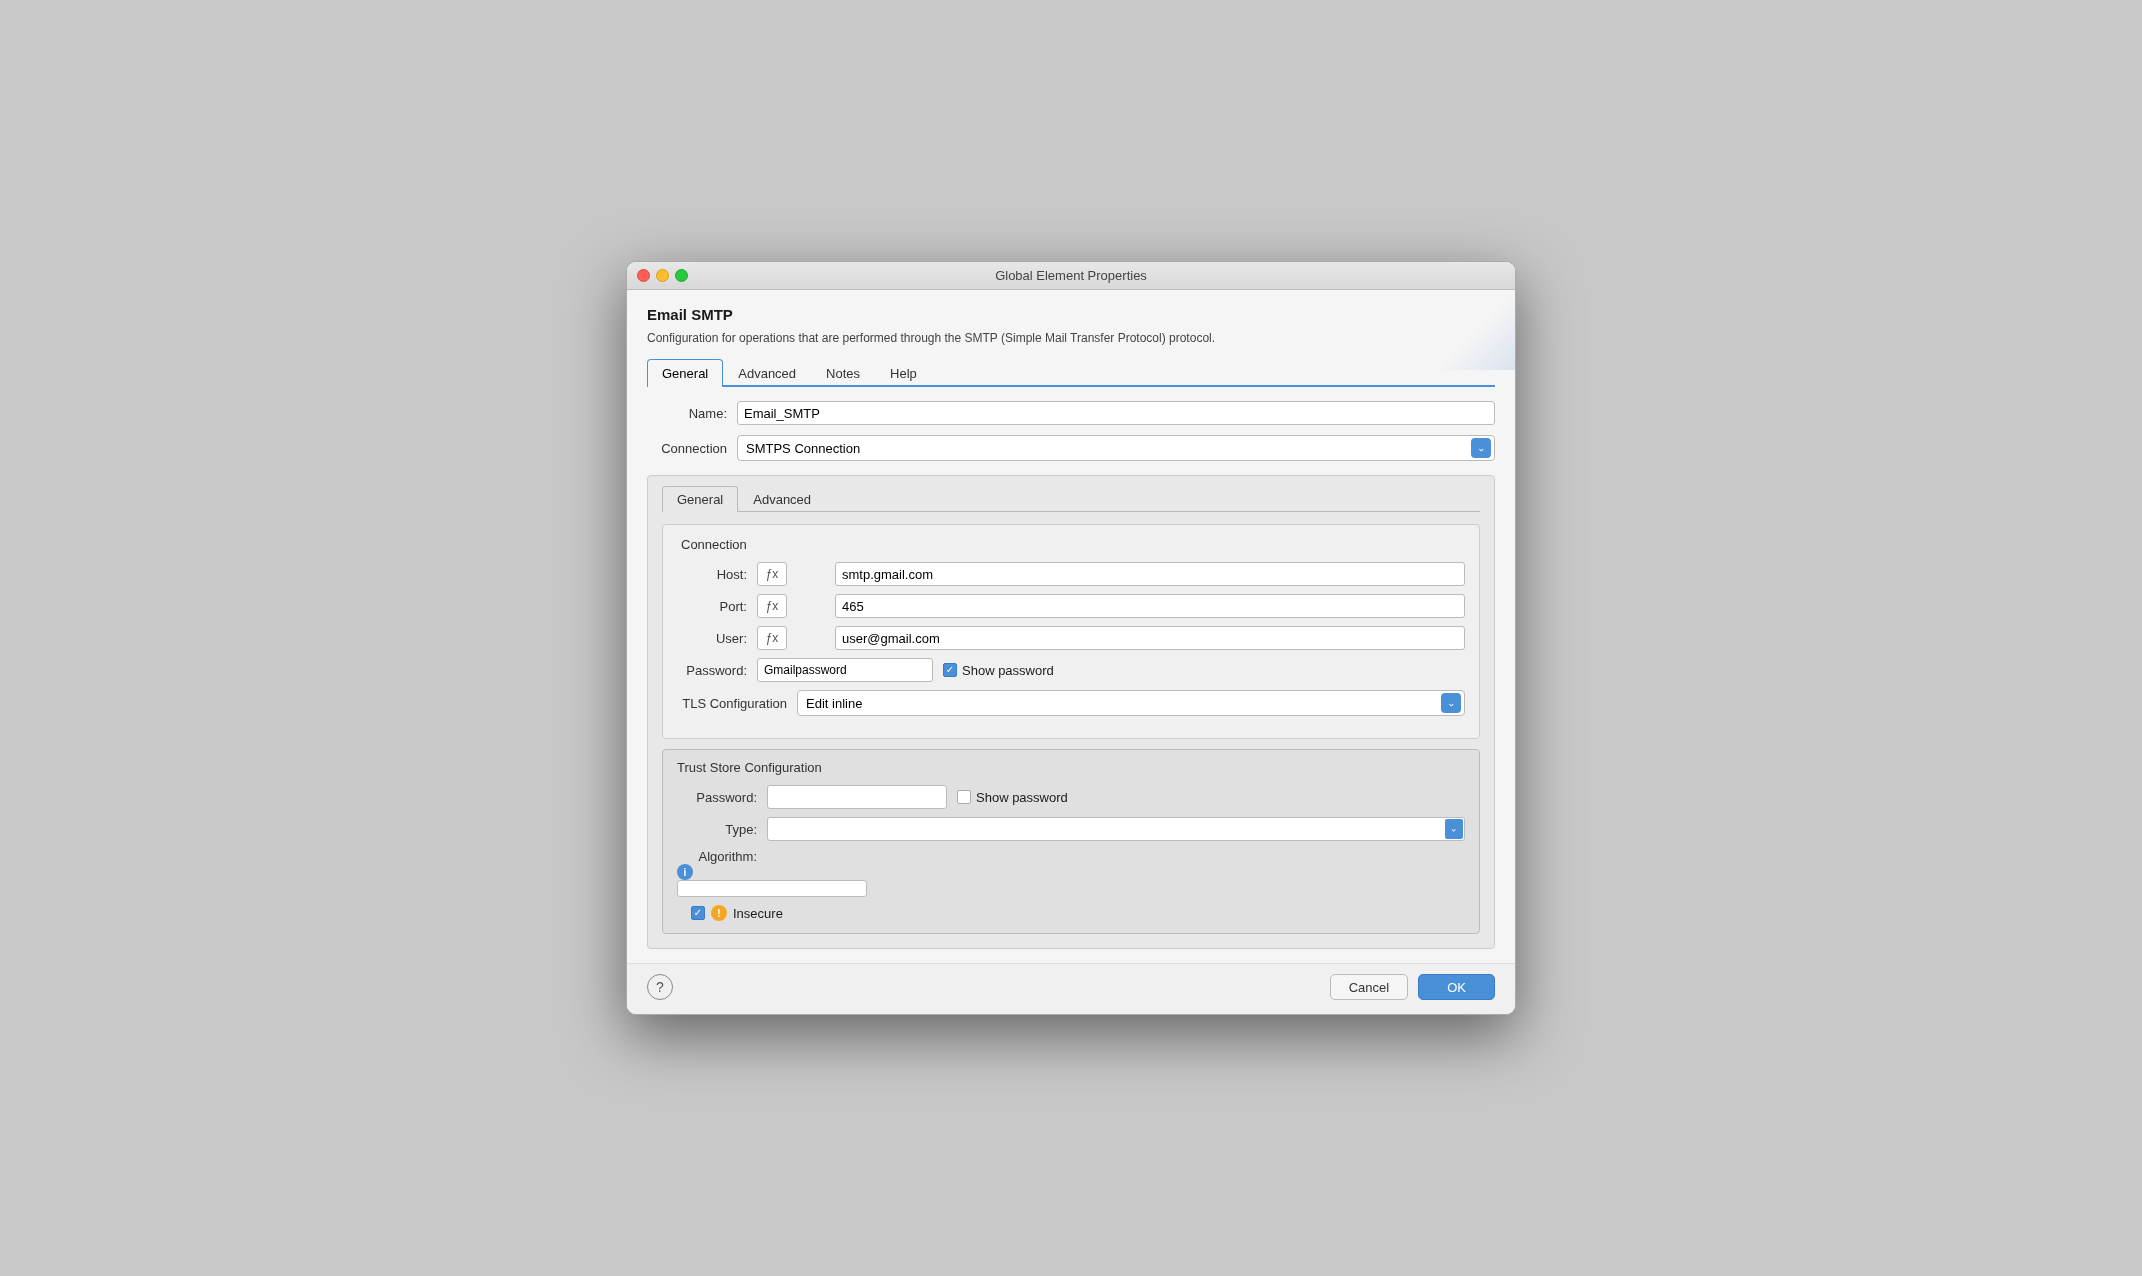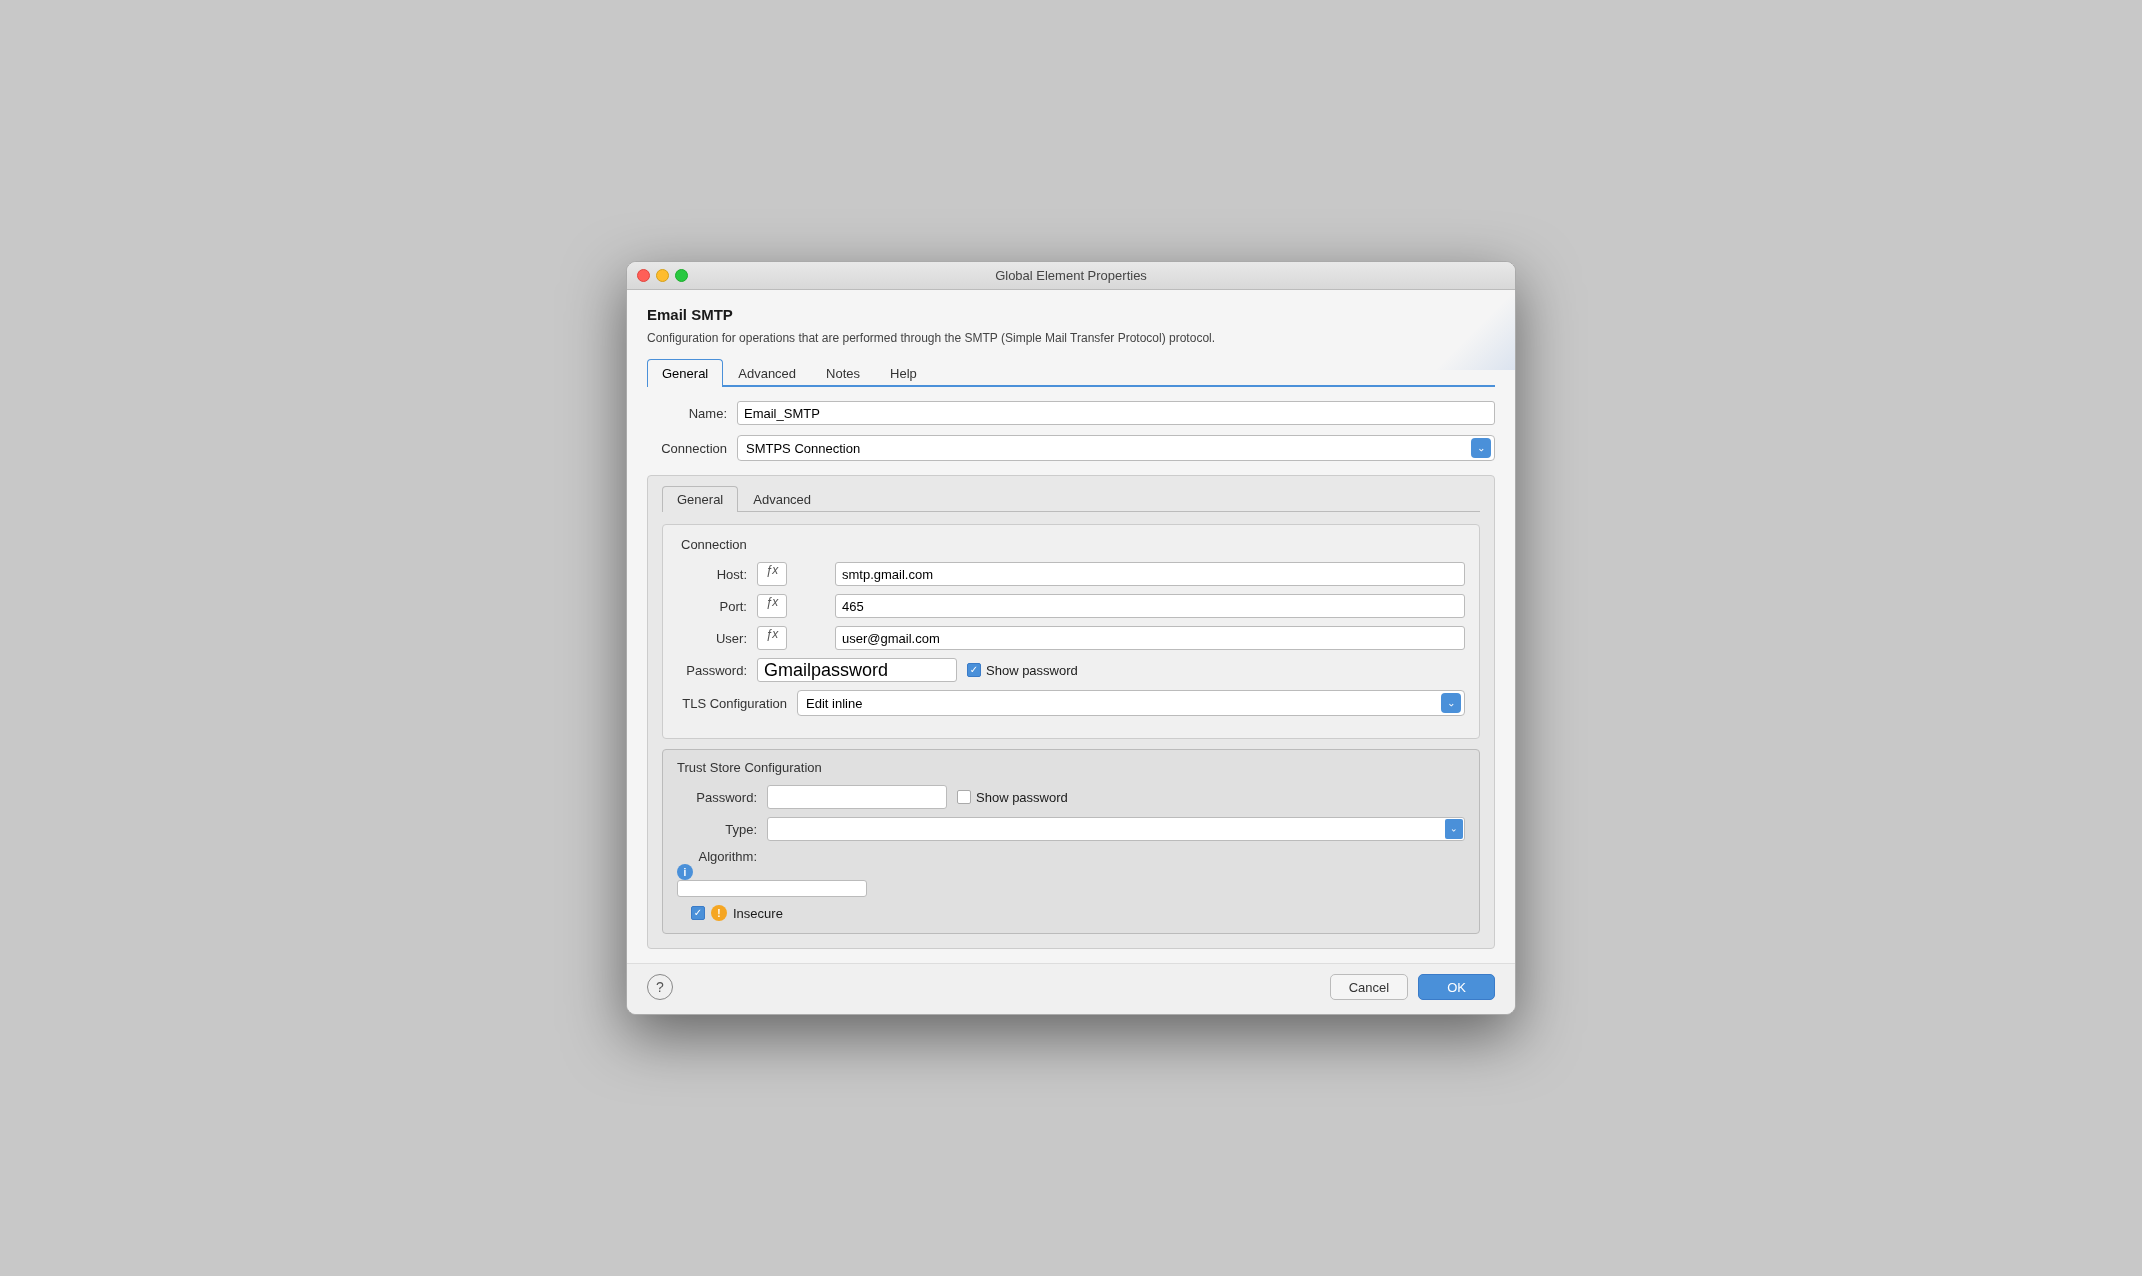--- a/index.html
+++ b/index.html
@@ -223,23 +223,22 @@
     }
     .fx-btn {
       width: 30px;
       height: 24px;
       background: white;
       border: 1px solid #bbb;
       border-radius: 3px;
       margin-right: 4px;
       cursor: pointer;
       display: flex;
-      align-items: flex-start;
-      justify-content: center;
-      font-style: italic;
+      align-items: center;
+      justify-content: center;
       font-size: 12px;
       color: #555;
       flex-shrink: 0;
     }
     .field-input {
       flex: 1;
       height: 24px;
       border: 1px solid #bbb;
       border-radius: 3px;
       padding: 0 6px;
@@ -255,26 +254,26 @@
     }
     .password-label {
       width: 80px;
       text-align: right;
       padding-right: 10px;
       color: #333;
       font-size: 13px;
       flex-shrink: 0;
     }
     .password-input {
-      width: 200px;
+      width: 176px;
       height: 24px;
       border: 1px solid #bbb;
       border-radius: 3px;
       padding: 0 6px;
-      font-size: 18px;
+      font-size: 12px;
       background: white;
       outline: none;
       margin-right: 10px;
     }
     .show-password-wrapper {
       display: flex;
       align-items: center;
       gap: 5px;
     }
     .checkbox-blue {

